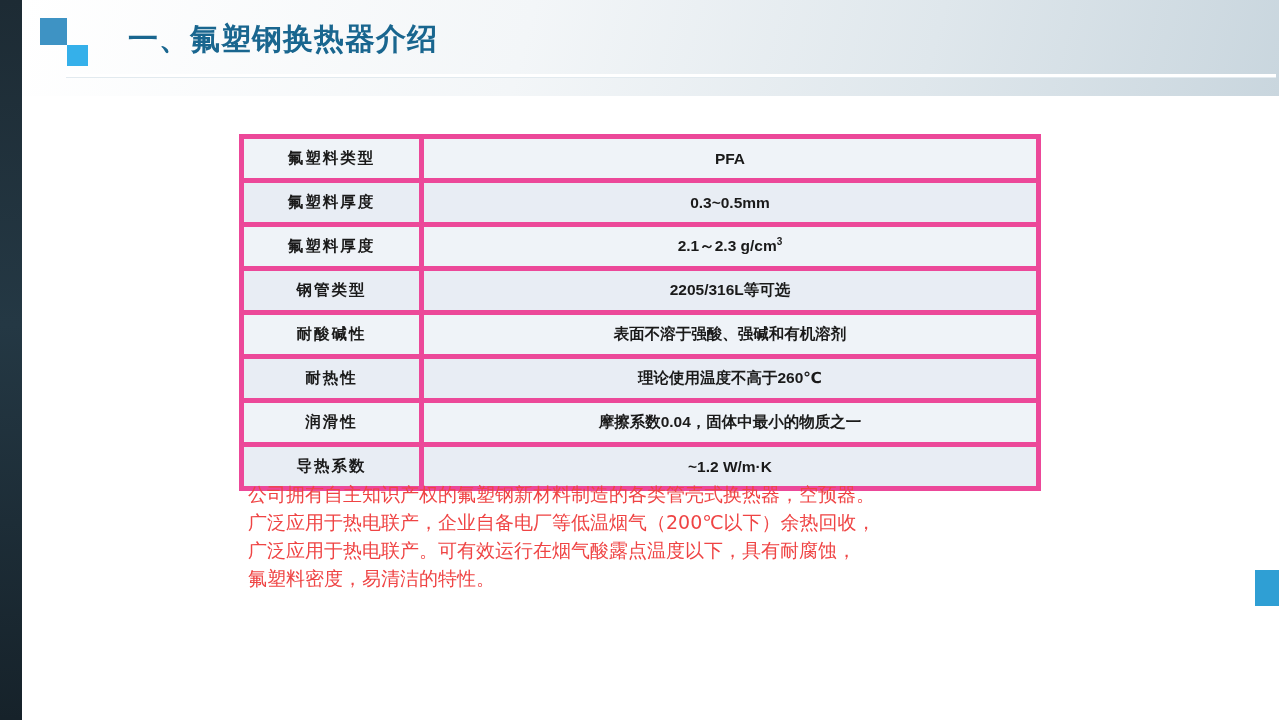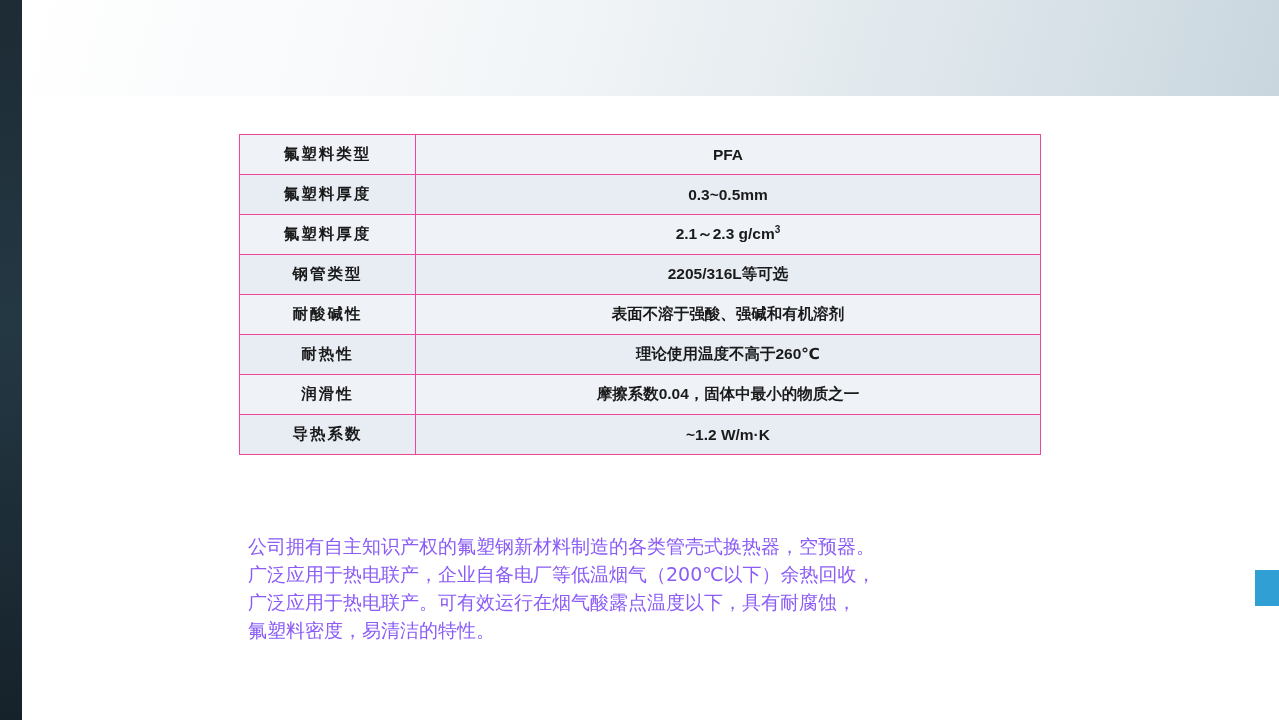--- a/index.html
+++ b/index.html
@@ -101,21 +101,21 @@
   
   .spec-table {
     position: absolute;
     left: 239px;
     top: 134px;
     width: 802px;
     border-collapse: collapse;
     table-layout: fixed;
   }
   .spec-table td {
-    border: 1px solid #ec4899;
+    border: 5px solid #ec4899;
     height: 39px;
     font-size: 15.5px;
     color: #1a1a1a;
     text-align: center;
     vertical-align: middle;
     padding: 0 6px;
   }
   .spec-table td.label {
     width: 163px;
     background: #eef2f7;
@@ -134,25 +134,25 @@
   }
   .sup {
     font-size: 10px;
     vertical-align: super;
   }
 
   
   .paragraph {
     position: absolute;
     left: 248px;
-    top: 532px;
+    top: 480px;
     width: 800px;
     font-size: 19px;
     line-height: 28px;
-    color: #8b5cf6;
+    color: #ef4444;
     font-family: "DejaVu Sans", "Liberation Sans", sans-serif;
   }
   .paragraph p {
     margin: 0;
     white-space: nowrap;
   }
 
   
   .right-tab {
     position: absolute;
@@ -164,20 +164,28 @@
   }
 </style>
 </head>
 <body>
 
 <div class="slide">
 
   <div class="left-band"></div>
   <div class="top-wash"></div>
 
+  <div class="header">
+    <div class="deco-squares">
+      <div class="sq big"></div>
+      <div class="sq small"></div>
+    </div>
+    <div class="title">一、氟塑钢换热器介绍</div>
+    <div class="header-rule"></div>
+  </div>
 
   <table class="spec-table">
     <tbody>
       <tr>
         <td class="label">氟塑料类型</td>
         <td class="value">PFA</td>
       </tr>
       <tr>
         <td class="label">氟塑料厚度</td>
         <td class="value">0.3~0.5mm</td>

